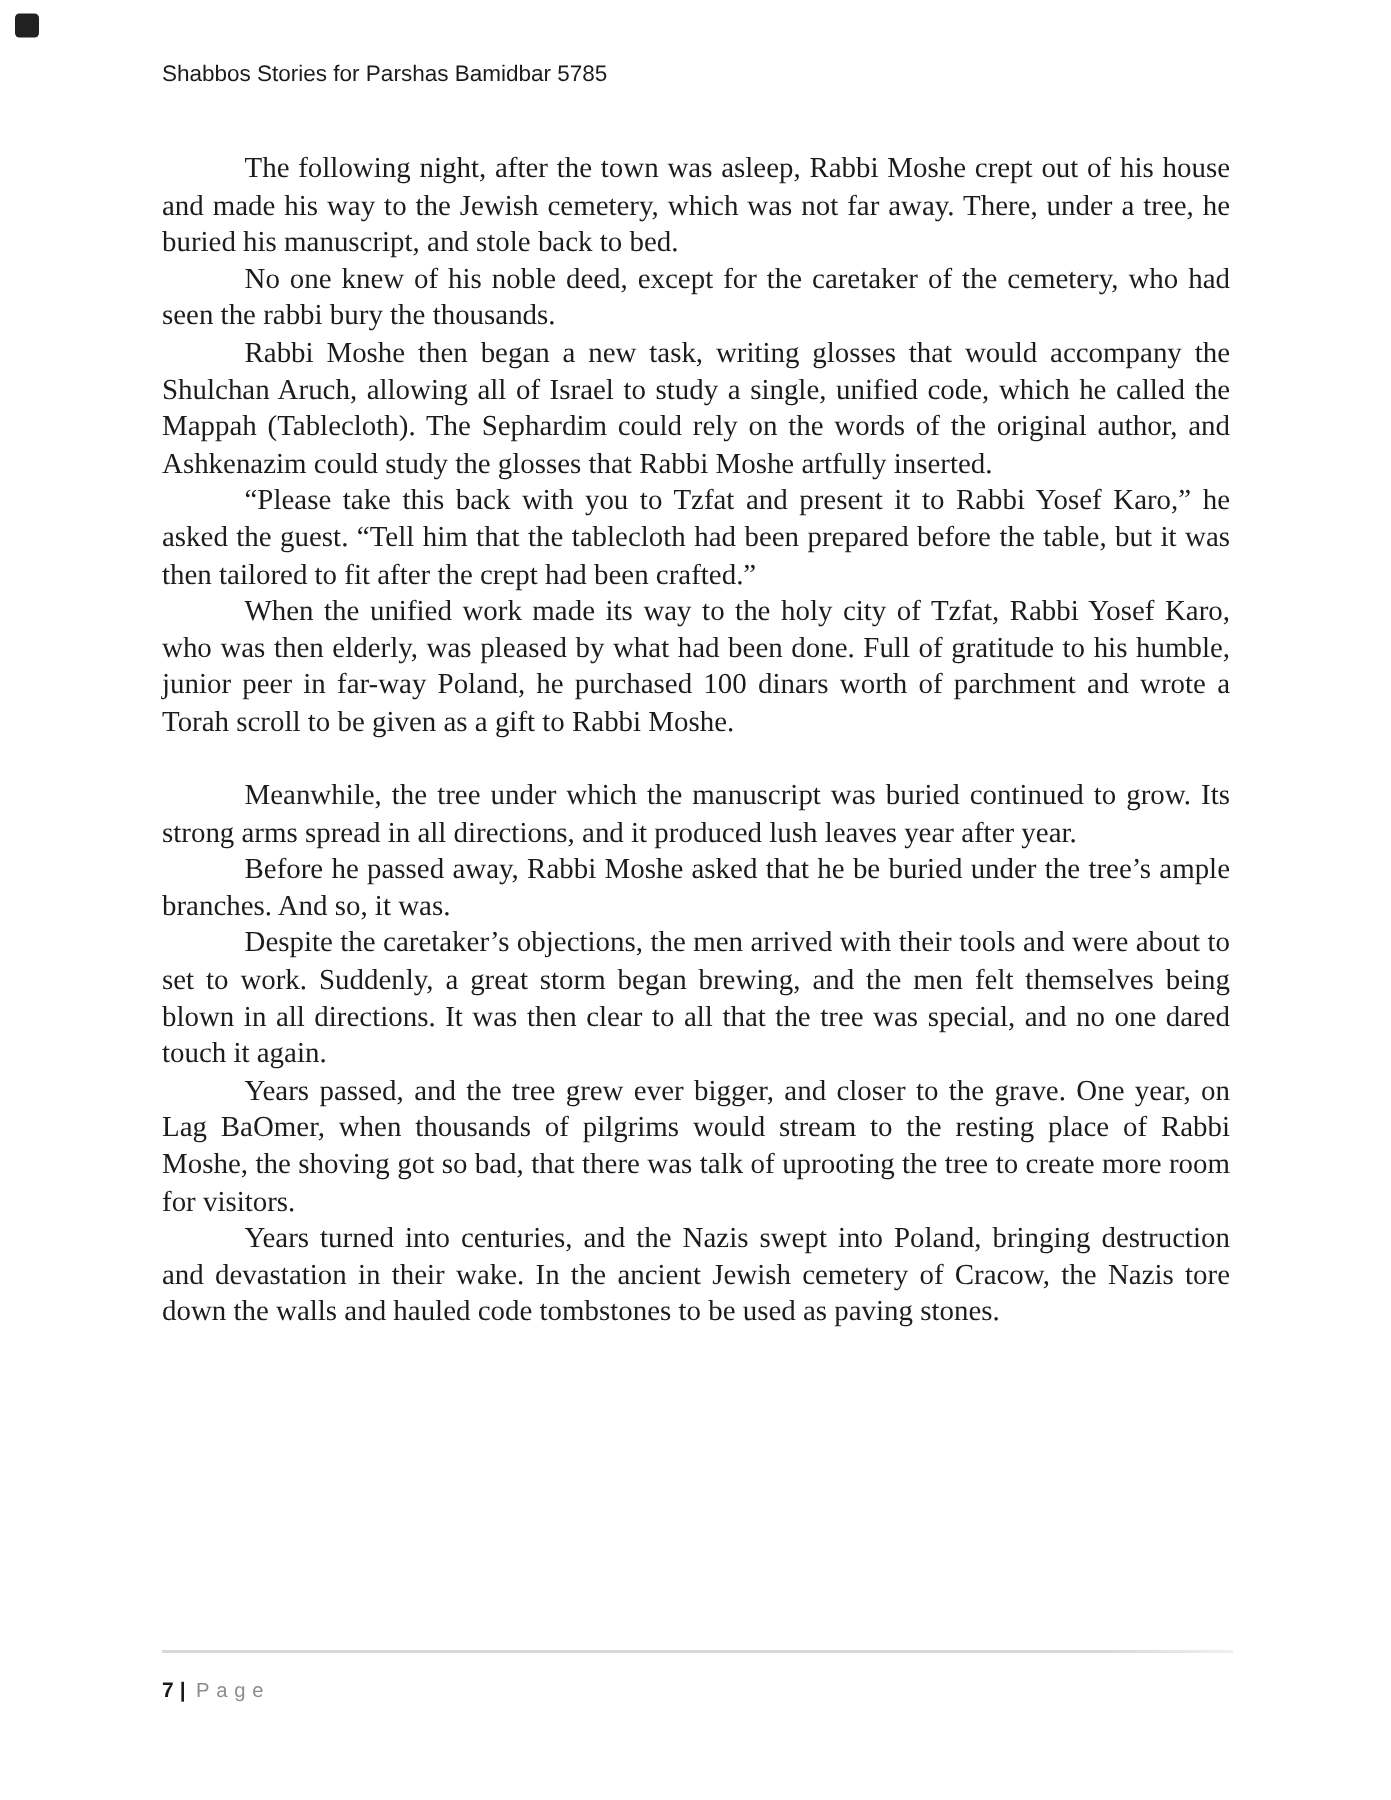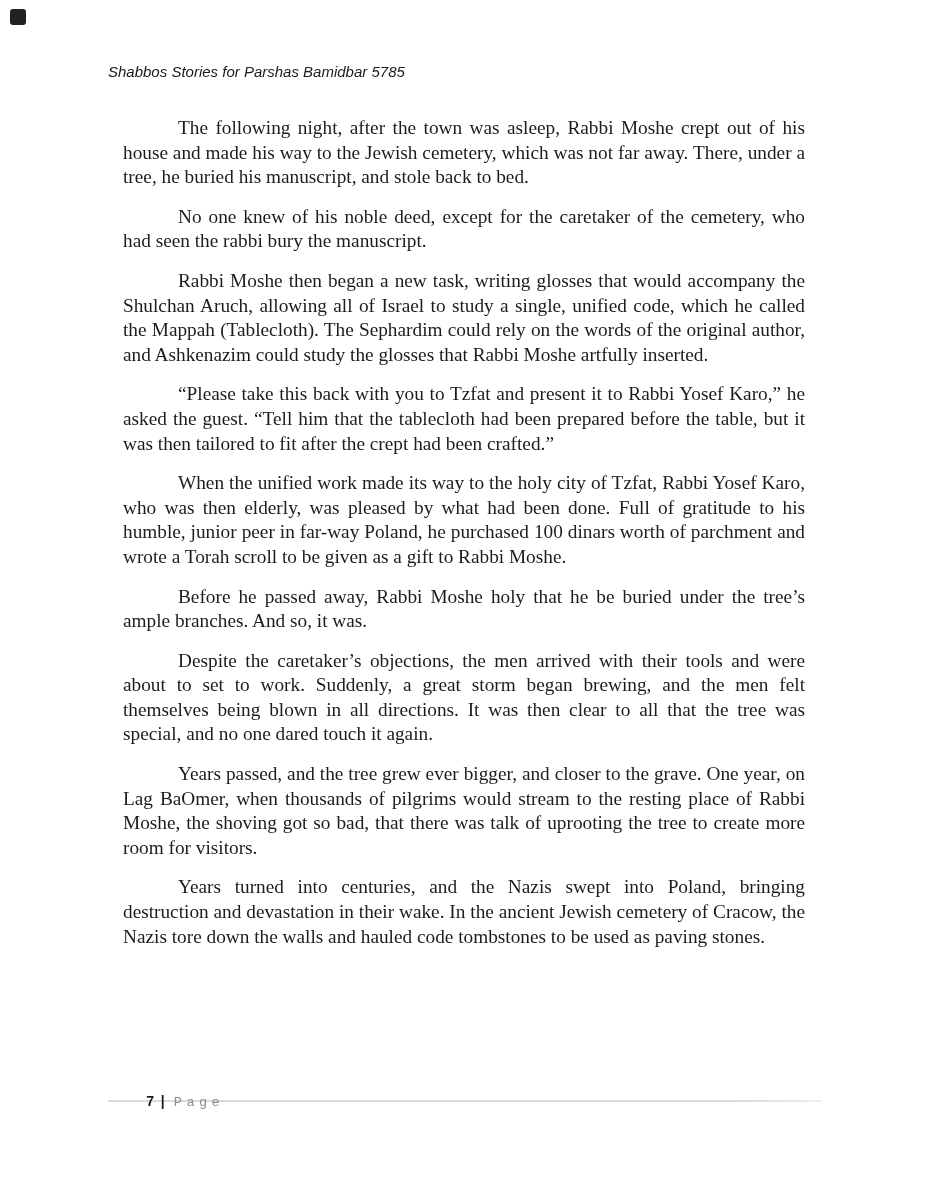--- a/index.html
+++ b/index.html
@@ -20,62 +20,60 @@
     left: 10px;
     top: 9px;
     width: 16px;
     height: 16px;
     background: #212121;
     border-radius: 3px;
   }
   .doc-header {
     position: absolute;
     left: 108px;
-    top: 63px;
+    top: 41px;
     font-family: "Liberation Sans", sans-serif;
     font-size: 15px;
     color: #1b1b1b;
     white-space: nowrap;
-    font-style: italic;
   }
   .doc-body {
     position: absolute;
     left: 108px;
     top: 101px;
     width: 712px;
     color: #1c1c1c;
     font-size: 19.3px;
     line-height: 24.6px;
     text-align: justify;
   }
   .doc-body p {
-    margin: 15px;
+    margin: 0;
     padding: 0;
     text-indent: 55px;
   }
   .doc-body p.space-before {
     margin-top: 24.6px;
   }
   .footer-rule {
     position: absolute;
     left: 108px;
     top: 1100px;
     width: 714px;
     height: 2px;
     background: linear-gradient(to right, #d9d9d9 88%, #f0f0f0);
   }
   .doc-footer {
     position: absolute;
     left: 108px;
-    top: 1094px;
-    font-family: Liberation Mono, monospace;
+    top: 1118px;
+    font-family: Liberation Sans, sans-serif;
     font-size: 14px;
     color: #1a1a1a;
     white-space: nowrap;
-    margin-left: 38px;
   }
   .page-number {
     font-weight: 700;
     color: #1a1a1a;
   }
   .footer-sep {
     font-weight: 700;
     color: #1a1a1a;
     margin: 0 7px 0 4px;
   }
@@ -89,25 +87,26 @@
 <body>
 
 <div class="page">
 
   <div class="corner-mark"></div>
 
   <div class="doc-header">Shabbos Stories for Parshas Bamidbar 5785</div>
 
   <div class="doc-body">
       <p>The following night, after the town was asleep, Rabbi Moshe crept out of his house and made his way to the Jewish cemetery, which was not far away. There, under a tree, he buried his manuscript, and stole back to bed.</p>
-      <p>No one knew of his noble deed, except for the caretaker of the cemetery, who had seen the rabbi bury the manuscript.</p>
+      <p>No one knew of his noble deed, except for the caretaker of the cemetery, who had seen the rabbi bury the thousands.</p>
       <p>Rabbi Moshe then began a new task, writing glosses that would accompany the Shulchan Aruch, allowing all of Israel to study a single, unified code, which he called the Mappah (Tablecloth). The Sephardim could rely on the words of the original author, and Ashkenazim could study the glosses that Rabbi Moshe artfully inserted.</p>
       <p>“Please take this back with you to Tzfat and present it to Rabbi Yosef Karo,” he asked the guest. “Tell him that the tablecloth had been prepared before the table, but it was then tailored to fit after the crept had been crafted.”</p>
       <p>When the unified work made its way to the holy city of Tzfat, Rabbi Yosef Karo, who was then elderly, was pleased by what had been done. Full of gratitude to his humble, junior peer in far-way Poland, he purchased 100 dinars worth of parchment and wrote a Torah scroll to be given as a gift to Rabbi Moshe.</p>
-      <p>Before he passed away, Rabbi Moshe holy that he be buried under the tree’s ample branches. And so, it was.</p>
+      <p class="space-before">Meanwhile, the tree under which the manuscript was buried continued to grow. Its strong arms spread in all directions, and it produced lush leaves year after year.</p>
+      <p>Before he passed away, Rabbi Moshe asked that he be buried under the tree’s ample branches. And so, it was.</p>
       <p>Despite the caretaker’s objections, the men arrived with their tools and were about to set to work. Suddenly, a great storm began brewing, and the men felt themselves being blown in all directions. It was then clear to all that the tree was special, and no one dared touch it again.</p>
       <p>Years passed, and the tree grew ever bigger, and closer to the grave. One year, on Lag BaOmer, when thousands of pilgrims would stream to the resting place of Rabbi Moshe, the shoving got so bad, that there was talk of uprooting the tree to create more room for visitors.</p>
       <p>Years turned into centuries, and the Nazis swept into Poland, bringing destruction and devastation in their wake. In the ancient Jewish cemetery of Cracow, the Nazis tore down the walls and hauled code tombstones to be used as paving stones.</p>
     </div>
 
   <div class="footer-rule"></div>
 
   <div class="doc-footer">
     <span class="page-number">7</span><span class="footer-sep">|</span><span class="page-label">Page</span>
   </div>

